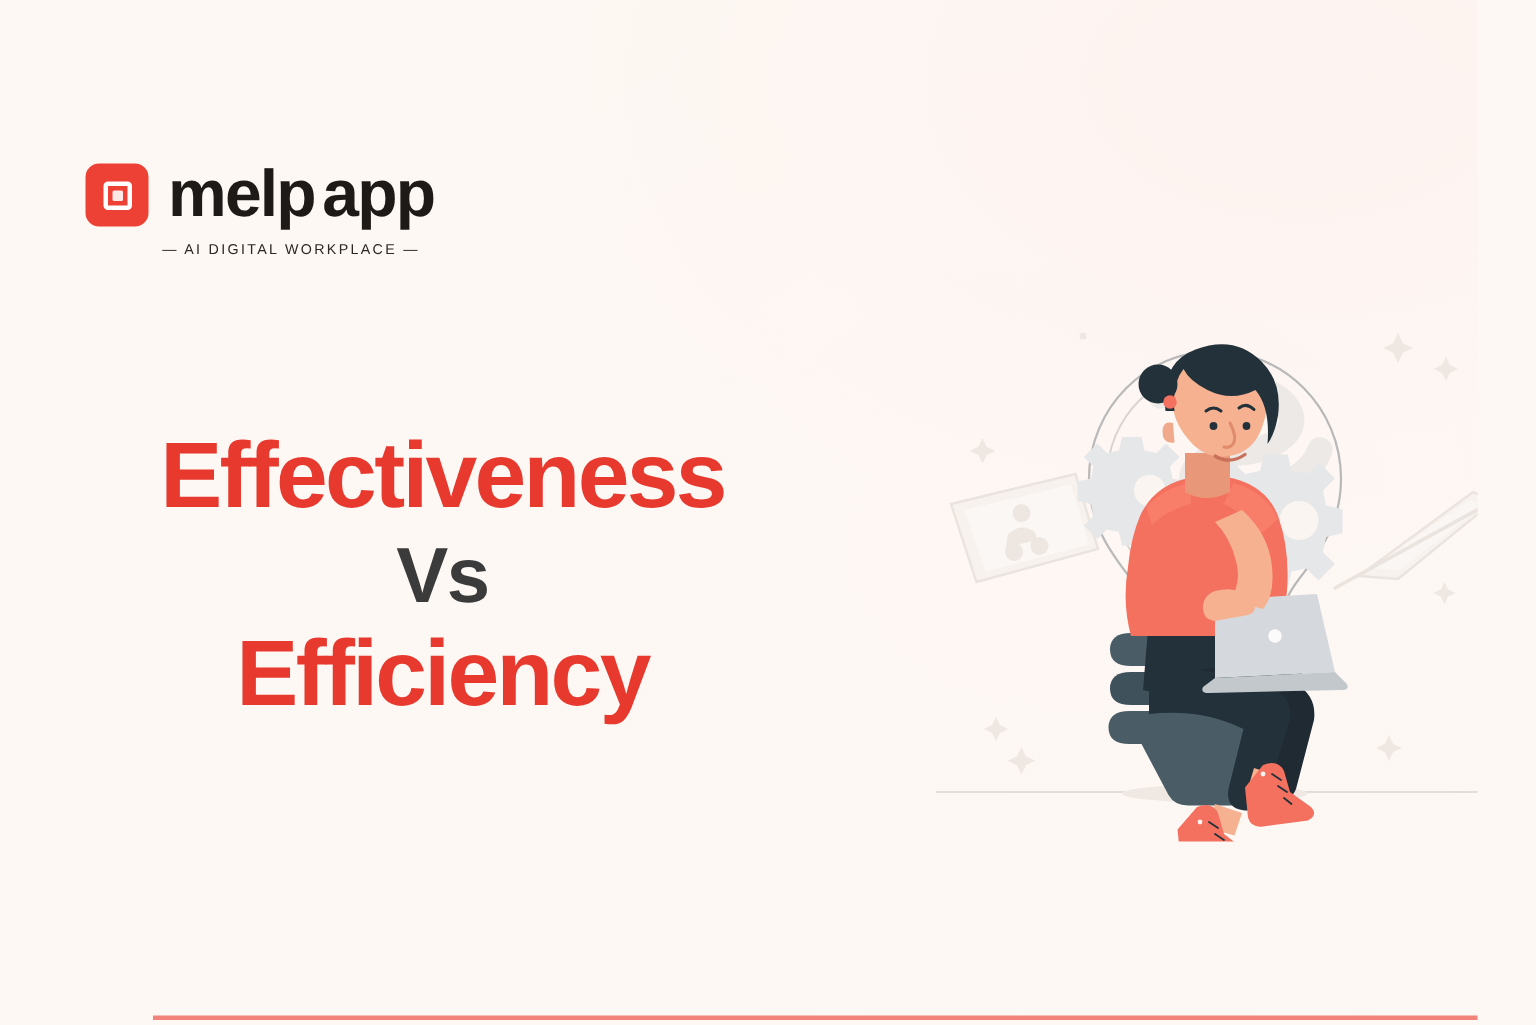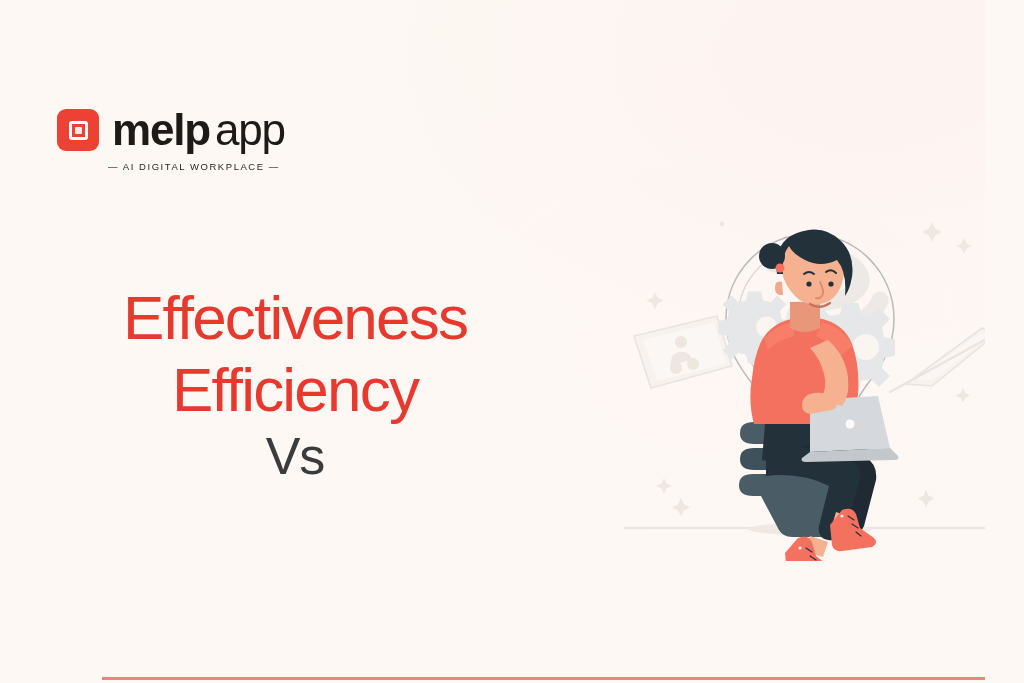--- a/index.html
+++ b/index.html
@@ -53,41 +53,41 @@
   .logo-word {
     font-size:44px;
     line-height:1;
     color:#1E1A18;
     letter-spacing:-1.2px;
     white-space:nowrap;
     display:flex;
     align-items:baseline;
   }
   .logo-word .wm-bold { font-weight:700; }
-  .logo-word .wm-light { font-weight:400; margin-left:5px; }
+  .logo-word .wm-light { font-weight:700; margin-left:5px; }
   .logo-tagline {
     margin-top:9px;
     margin-left:44px;
     font-size:9.5px;
     font-weight:400;
     letter-spacing:1.55px;
     color:#2B2725;
     white-space:nowrap;
     text-align:center;
   }
 
   
   .headline {
     position:absolute;
     left:0; top:282px;
     width:590px;
     text-align:center;
   }
   .headline-line {
-    font-weight:400;
+    font-weight:700;
     letter-spacing:-1.8px;
     line-height:1.16;
     display:block;
   }
   .hl-1 { font-size:62px; color:#E8392E; }
   .hl-2 { font-size:52px; color:#3B3B3B; letter-spacing:-1px; }
   .hl-3 { font-size:62px; color:#E8392E; }
 
   
   .bottom-rule {
@@ -120,22 +120,22 @@
       <div class="logo-word">
         <span class="wm-bold">melp</span>
           <span class="wm-light">app</span>
       </div>
     </div>
     <div class="logo-tagline">— AI DIGITAL WORKPLACE —</div>
   </div>
 
   <div class="headline">
     <span class="headline-line hl-1">Effectiveness</span>
+    <span class="headline-line hl-2">Vs</span>
     <span class="headline-line hl-3">Efficiency</span>
-    <span class="headline-line hl-2">Vs</span>
   </div>
 
   <div class="bottom-rule"></div>
 
   <div class="illustration">
     <svg viewBox="0 0 400 345" xmlns="http://www.w3.org/2000/svg">
 
       <g fill="#EFE7E2">
         <path d="M318 6 l3.2 6.8 6.8 3.2 -6.8 3.2 -3.2 6.8 -3.2 -6.8 -6.8 -3.2 6.8 -3.2 Z"></path>
         <path d="M350 22 l2.6 5.4 5.4 2.6 -5.4 2.6 -2.6 5.4 -2.6 -5.4 -5.4 -2.6 5.4 -2.6 Z"></path>

